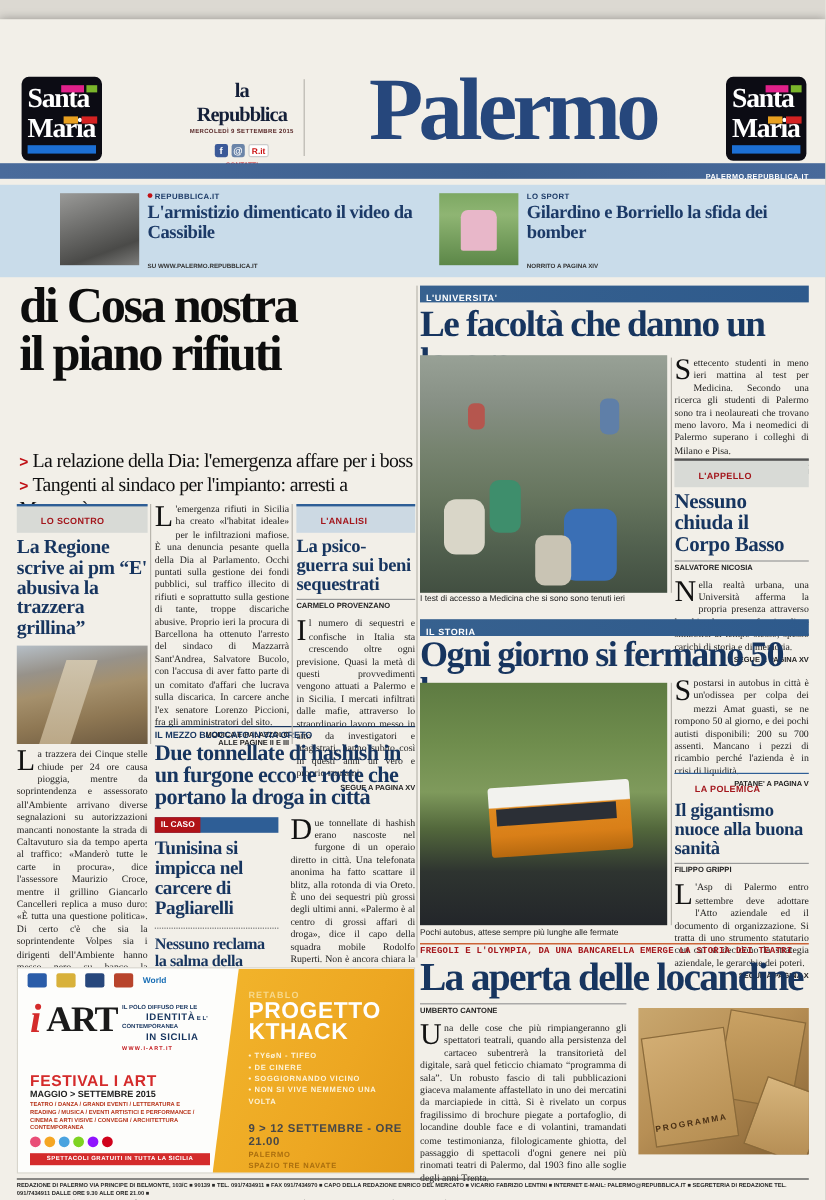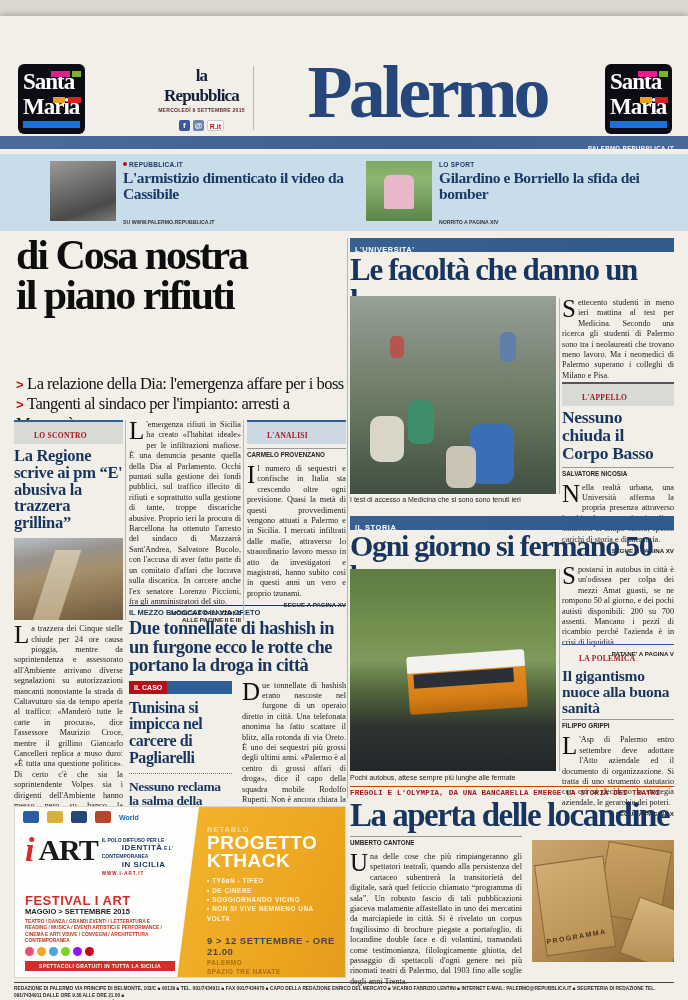--- a/index.html
+++ b/index.html
@@ -46,21 +46,21 @@
   .thumb-sport { background:linear-gradient(180deg,#7da863 0%,#8fb573 30%,#5c8748 100%); position:relative; }
   .thumb-sport::after { content:""; position:absolute; left:18px; top:14px; width:30px; height:34px; background:#e8b7c9; border-radius:6px 6px 2px 2px; }
   .strip-text { display:flex; flex-direction:column; }
   .strip-label { font-family:"Liberation Sans",sans-serif; font-size:6.5px; font-weight:bold; letter-spacing:.3px; }
   .lbl-red { color:#a3161c; } .lbl-blue { color:#1c3a67; }
   .red-dot { display:inline-block; width:4px; height:4px; background:#c01015; border-radius:50%; margin-right:2px; vertical-align:1px; }
   .strip-title { font-size:15.5px; font-weight:bold; color:#1c3a67; line-height:1.02; letter-spacing:-0.4px; margin-top:2px; flex:1; }
   .strip-footer { font-family:"Liberation Sans",sans-serif; font-size:5.2px; font-weight:bold; color:#333; }
 
   
-  .k-label { font-family:Liberation Serif, serif; font-size:7.5px; font-weight:bold; color:#a3161c; letter-spacing:.3px;padding-left:17px; }
+  .k-label { font-family:Liberation Sans, sans-serif; font-size:7.5px; font-weight:bold; color:#a3161c; letter-spacing:.3px;padding-left:17px; }
   .band { border-top:2px solid #2e5e96; background:#d8dad6; padding:2px 3px; }
   .band-blue { background:#ccd9e3; }
   .hl { font-weight:bold; color:#17355f; letter-spacing:-0.3px; line-height:1.02; }
   .author { font-family:"Liberation Sans",sans-serif; font-size:6.3px; font-weight:bold; color:#222; border-top:1px solid #999; padding:2px 0; margin-top:4px; }
   .body-txt { font-size:8.2px; line-height:1.27; text-align:justify; color:#1c1c1c; margin-top:4px; }
   .dropcap { float:left; font-size:25px; line-height:20px; padding:1px 2px 0 0; font-weight:normal; color:#111; }
   .byline { font-family:"Liberation Sans",sans-serif; font-size:6.2px; font-weight:bold; color:#222; text-align:right; margin-top:2px; }
   .vrule { position:absolute; width:1px; background:#b9b6ae; }
   .photo { position:absolute; }
   .caption { position:absolute; font-family:"Liberation Sans",sans-serif; font-size:7px; color:#222; }
@@ -233,20 +233,21 @@
   </section>
 
   <section class="lead-col">
     <div class="body-txt" style="margin-top:0"><span class="dropcap">L</span><span>'emergenza rifiuti in Sicilia ha creato «l'habitat ideale» per le infiltrazioni mafiose. È una denuncia pesante quella della Dia al Parlamento. Occhi puntati sulla gestione dei fondi pubblici, sul traffico illecito di rifiuti e soprattutto sulla gestione di tante, troppe discariche abusive. Proprio ieri la procura di Barcellona ha ottenuto l'arresto del sindaco di Mazzarrà Sant'Andrea, Salvatore Bucolo, con l'accusa di aver fatto parte di un comitato d'affari che lucrava sulla discarica. In carcere anche l'ex senatore Lorenzo Piccioni, fra gli amministratori del sito.</span></div>
     <div class="byline">MODICA E PALAZZOLO</div>
     <div class="byline" style="margin-top:0">ALLE PAGINE II E III</div>
   </section>
 
   <section class="analisi">
     <div class="band band-blue"><span class="k-label">L'ANALISI</span></div>
+    <div class="hl">La psico-guerra sui beni sequestrati</div>
     <div class="author">CARMELO PROVENZANO</div>
     <div class="body-txt"><span class="dropcap">I</span><span>l numero di sequestri e confische in Italia sta crescendo oltre ogni previsione. Quasi la metà di questi provvedimenti vengono attuati a Palermo e in Sicilia. I mercati infiltrati dalle mafie, attraverso lo straordinario lavoro messo in atto da investigatori e magistrati, hanno subito così in questi anni un vero e proprio tzunami.</span></div>
     <div class="byline">SEGUE A PAGINA XV</div>
   </section>
 
   <section class="hashish">
     <div class="hash-kicker">IL MEZZO BLOCCATO IN VIA ORETO</div>
     <div class="hash-hl">Due tonnellate di hashish in un furgone ecco le rotte che portano la droga in città</div>
     <div class="hash-cols">
       <div class="caso">

